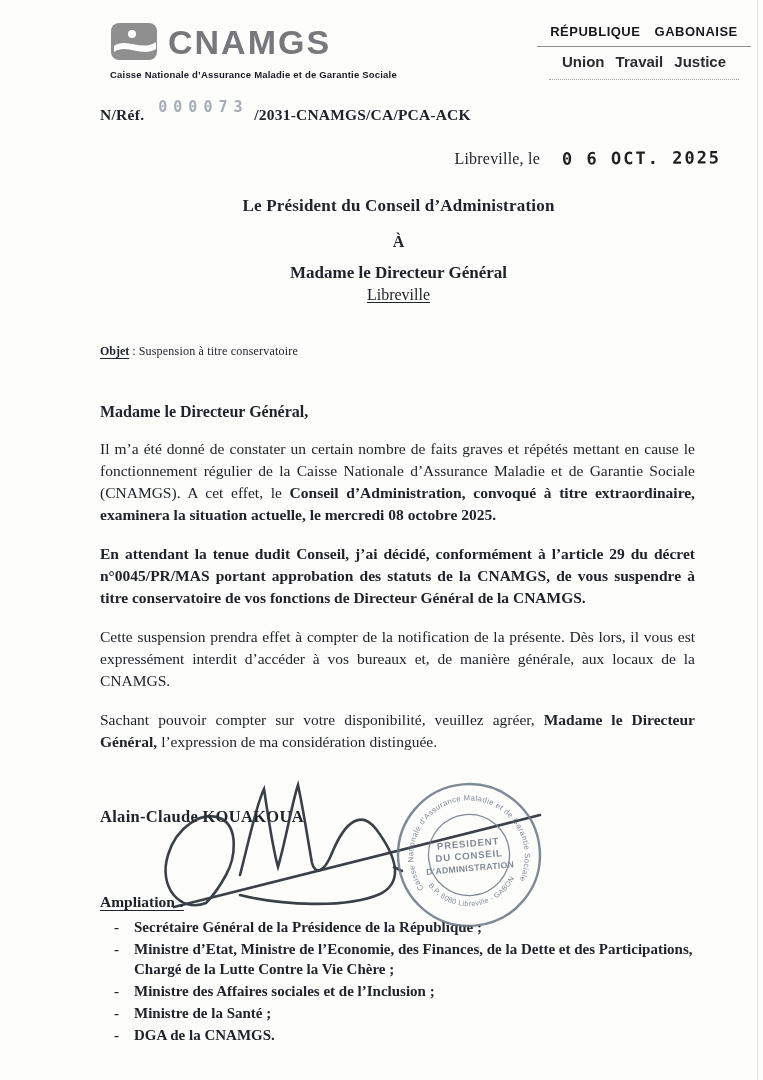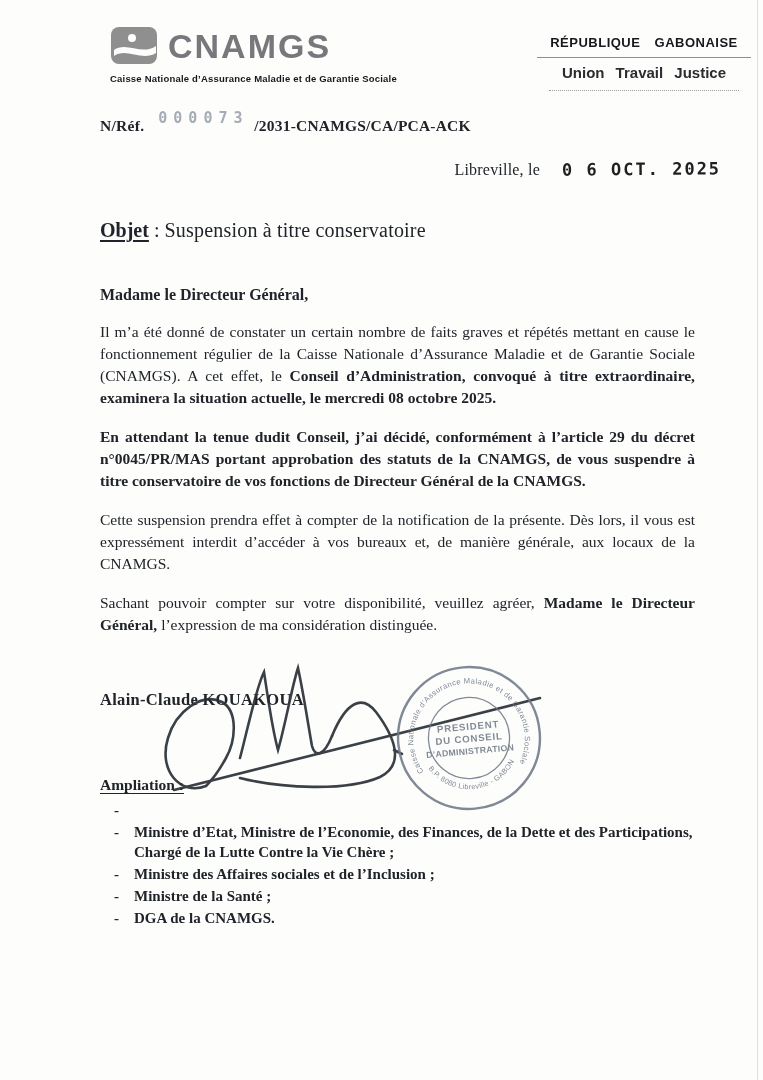--- a/index.html
+++ b/index.html
@@ -11,22 +11,22 @@
     overflow:hidden;
     font-family:"Liberation Serif", serif;
     color:#20242a;
   }
   .page::after{
     content:"";position:absolute;top:0;right:5px;width:1px;height:100%;
     background:#b9bcbe;opacity:.45;pointer-events:none;
   }
 
   
-  .header{display:flex;justify-content:space-between;align-items:center;
-    padding:19px 10px 0 110px;}
+  .header{display:flex;justify-content:space-between;align-items:flex-end;
+    padding:8px 10px 0 110px;}
   .logo-block{display:flex;flex-direction:column;}
   .logo-row{display:flex;align-items:center;gap:8px;}
   .logo-icon{width:50px;height:40px;}
   .brand{
     font-family:"Liberation Sans", sans-serif;
     font-weight:bold;font-size:34px;letter-spacing:2px;
     color:#77787b;line-height:1;
   }
   .tagline{
     font-family:"Liberation Sans", sans-serif;
@@ -60,21 +60,21 @@
   }
 
   
   .address-block{text-align:center;margin-top:28px;padding-left:34px;}
   .addr-from{font-weight:bold;font-size:17px;letter-spacing:.2px;}
   .addr-a{font-weight:bold;font-size:16px;margin-top:17px;}
   .addr-to{font-weight:bold;font-size:17px;margin-top:12px;}
   .addr-city{font-size:16px;margin-top:3px;text-decoration:underline;text-underline-offset:2px;}
 
   
-  .subject{margin:40px 0 0 100px;font-size:20px;}
+  .subject{margin:40px 0 0 100px;font-size:12px;}
   .subject-label{font-weight:bold;text-decoration:underline;text-underline-offset:3px;}
   .subject-text{letter-spacing:.2px;}
 
   
   .salutation{margin:44px 88px 0 100px;font-weight:bold;font-size:16px;}
   p.body-par{
     margin:17px 68px 0 100px;font-size:15.5px;line-height:22px;
     text-align:justify;text-justify:inter-word;
   }
   .b{font-weight:bold;}
@@ -121,20 +121,26 @@
     <span class="ref-label">N/Réf.</span>
     <span class="ref-number">000073</span>
     <span class="ref-suffix">/2031-CNAMGS/CA/PCA-ACK</span>
   </div>
 
   <div class="dateline">
     <span class="date-place">Libreville, le</span>
     <span class="date-stamp">0 6 OCT. 2025</span>
   </div>
 
+  <div class="address-block">
+    <div class="addr-from">Le Président du Conseil d’Administration</div>
+    <div class="addr-a">À</div>
+    <div class="addr-to">Madame le Directeur Général</div>
+    <div class="addr-city">Libreville</div>
+  </div>
 
   <div class="subject">
     <span class="subject-label">Objet</span><span> : </span><span class="subject-text">Suspension à titre conservatoire</span>
   </div>
 
   <div class="salutation">Madame le Directeur Général,</div>
 
   <p class="body-par"><span>Il m’a été donné de constater un certain nombre de faits graves et répétés mettant en cause le fonctionnement régulier de la Caisse Nationale d’Assurance Maladie et de Garantie Sociale (CNAMGS). A cet effet, le </span><span class="b">Conseil d’Administration, convoqué à titre extraordinaire, examinera la situation actuelle, le mercredi 08 octobre 2025.</span></p>
 
   <p class="body-par b">En attendant la tenue dudit Conseil, j’ai décidé, conformément à l’article 29 du décret n°0045/PR/MAS portant approbation des statuts de la CNAMGS, de vous suspendre à titre conservatoire de vos fonctions de Directeur Général de la CNAMGS.</p>
@@ -177,20 +183,21 @@
         <text x="75" y="91" text-anchor="middle" font-size="8.6" font-weight="bold" letter-spacing="0.3">D’ADMINISTRATION</text>
       </g>
     </svg>
   </div>
 
   <div class="ampliation">
     <span class="amp-label">Ampliation :</span>
     <div class="amp-list">
       <div class="amp-item">
         <span class="amp-dash">-</span>
+        <span>Secrétaire Général de la Présidence de la République ;</span>
       </div>
       <div class="amp-item">
         <span class="amp-dash">-</span>
         <span>Ministre d’Etat, Ministre de l’Economie, des Finances, de la Dette et des Participations, Chargé de la Lutte Contre la Vie Chère ;</span>
       </div>
       <div class="amp-item">
         <span class="amp-dash">-</span>
         <span>Ministre des Affaires sociales et de l’Inclusion ;</span>
       </div>
       <div class="amp-item">

